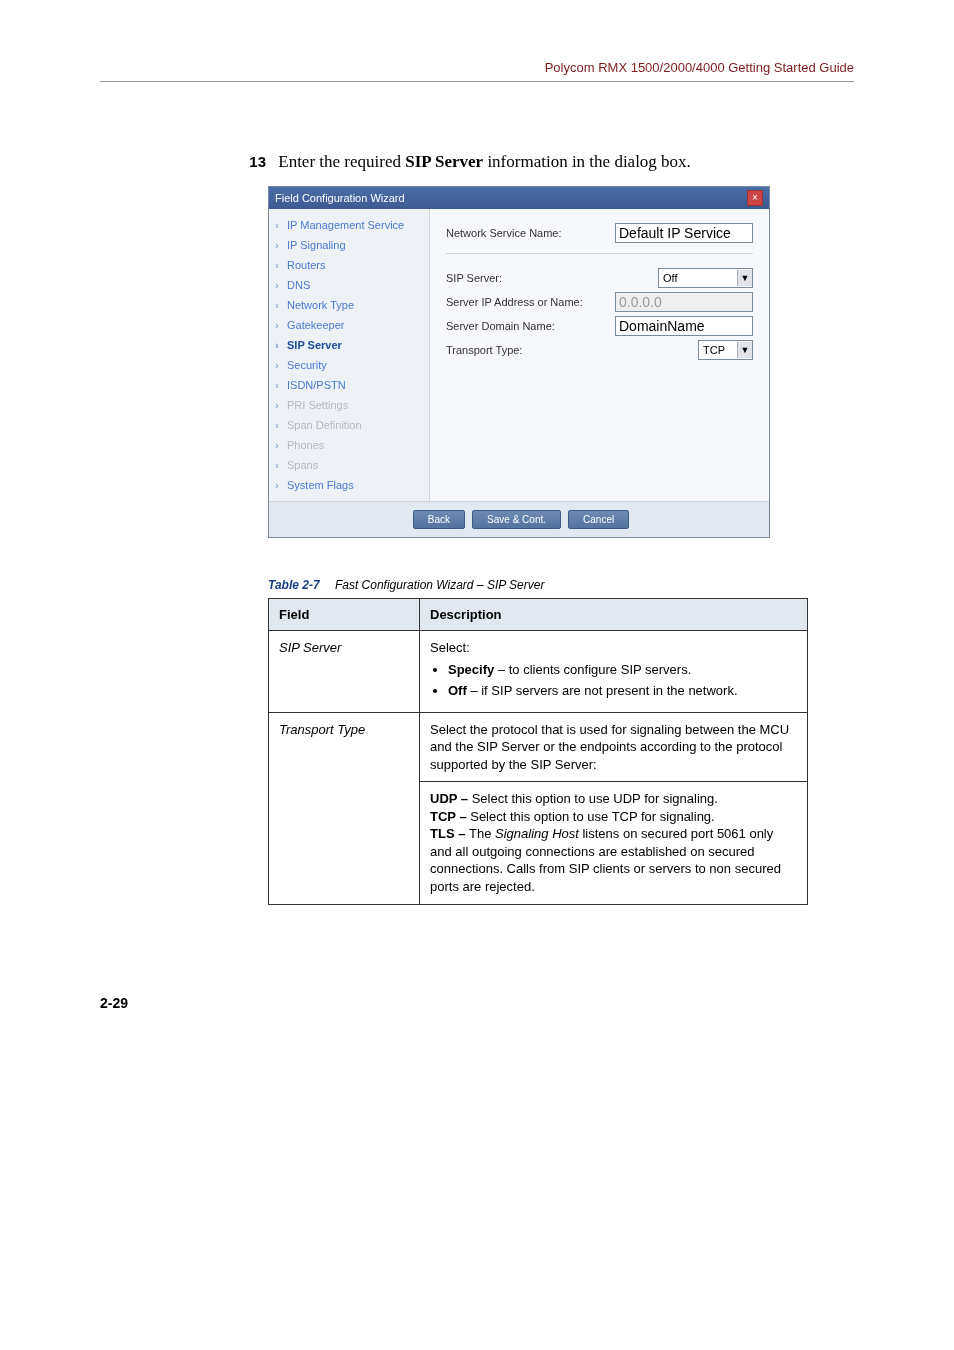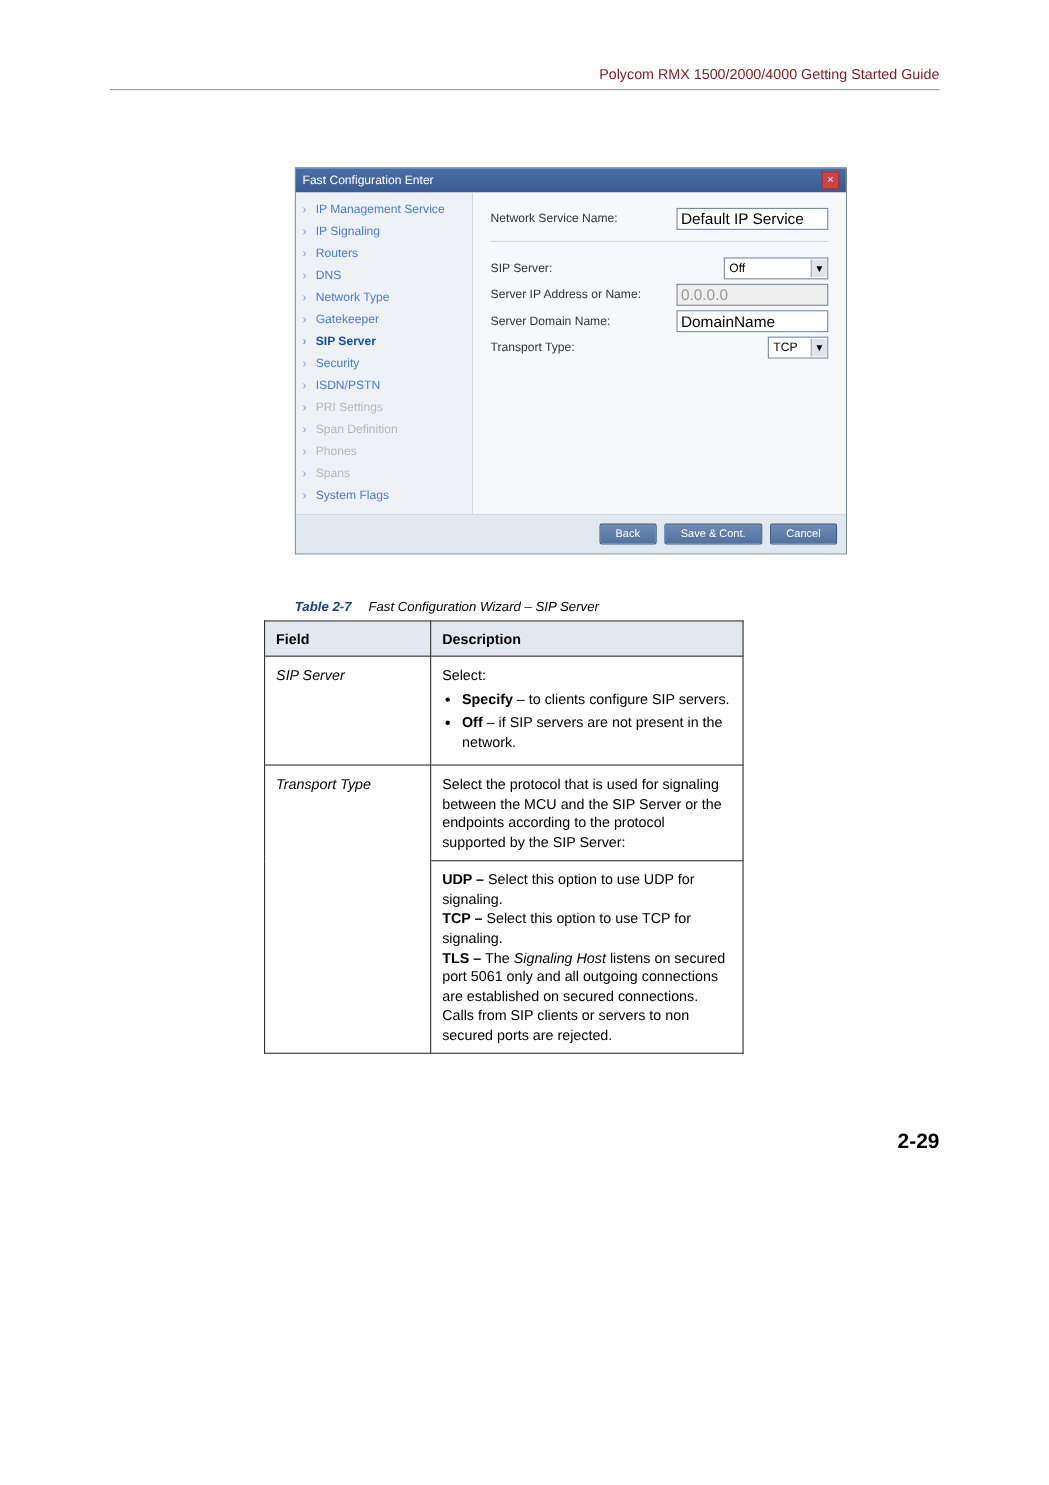--- a/index.html
+++ b/index.html
@@ -144,21 +144,21 @@
     line-height: 16px;
   }
   .form-divider {
     border-top: 1px solid #cfd6e0;
     margin: 10px 0 14px 0;
   }
   .wizard-footer {
     background: #e2e8f0;
     border-top: 1px solid #ccd5e0;
     padding: 8px;
-    text-align: right;
+    text-align: center;
   }
   .wiz-btn {
     display: inline-block;
     background: linear-gradient(#6e8bb5, #52729f);
     color: #fff;
     font-size: 10px;
     padding: 3px 14px;
     border: 1px solid #3e5a82;
     margin-left: 4px;
     border-radius: 2px;
@@ -170,21 +170,22 @@
     margin: 40px 0 6px 28px;
   }
   .table-caption .tc-label {
     color: #1a3f8a;
     font-weight: bold;
     font-style: italic;
     margin-right: 12px;
   }
   table.doc-table {
     border-collapse: collapse;
-    width: 436px;
+    width: 540px;
+    margin-left: 28px;
     font-family: Arial, Helvetica, sans-serif;
     font-size: 13px;
   }
   table.doc-table th {
     background: #e2e8ef;
     text-align: left;
     font-weight: bold;
     padding: 8px 10px;
     border: 1px solid #333;
     font-size: 13px;
@@ -200,45 +201,49 @@
     width: 130px;
   }
   .desc-list {
     margin: 4px 0 0 0;
     padding-left: 18px;
   }
   .desc-list li {
     margin-bottom: 4px;
   }
   .page-num {
-    text-align: right;
-    font-family: Arial, Helvetica, sans-serif;
-    font-weight: bold;
-    font-size: 19px;
-    margin-top: 70px;
+    text-align: left;
+    font-family: Arial, Helvetica, sans-serif;
+    font-weight: bold;
+    font-size: 14px;
+    margin-top: 90px;
   }
   .noborder-top {
     border-top: none !important;
   }
   .noborder-bottom {
     border-bottom: none !important;
   }
 </style>
 </head>
 <body>
 
 <div class="page">
   <div class="header-right">Polycom RMX 1500/2000/4000 Getting Started Guide</div>
   <hr class="hr">
 
   <div class="step-block">
+    <div class="step-line">
+      <span class="step-num">13</span>
+      <span>Enter the required </span><b>SIP Server</b><span> information in the dialog box.</span>
+    </div>
 
     <div class="wizard">
       <div class="wizard-title">
-        <span>Fast Configuration Enter</span>
+        <span>Field Configuration Wizard</span>
         <span class="wizard-close">×</span>
       </div>
       <div class="wizard-body">
         <div class="wizard-nav">
           <div class="nav-item">IP Management Service</div>
           <div class="nav-item">IP Signaling</div>
           <div class="nav-item">Routers</div>
           <div class="nav-item">DNS</div>
           <div class="nav-item">Network Type</div>
           <div class="nav-item">Gatekeeper</div>

